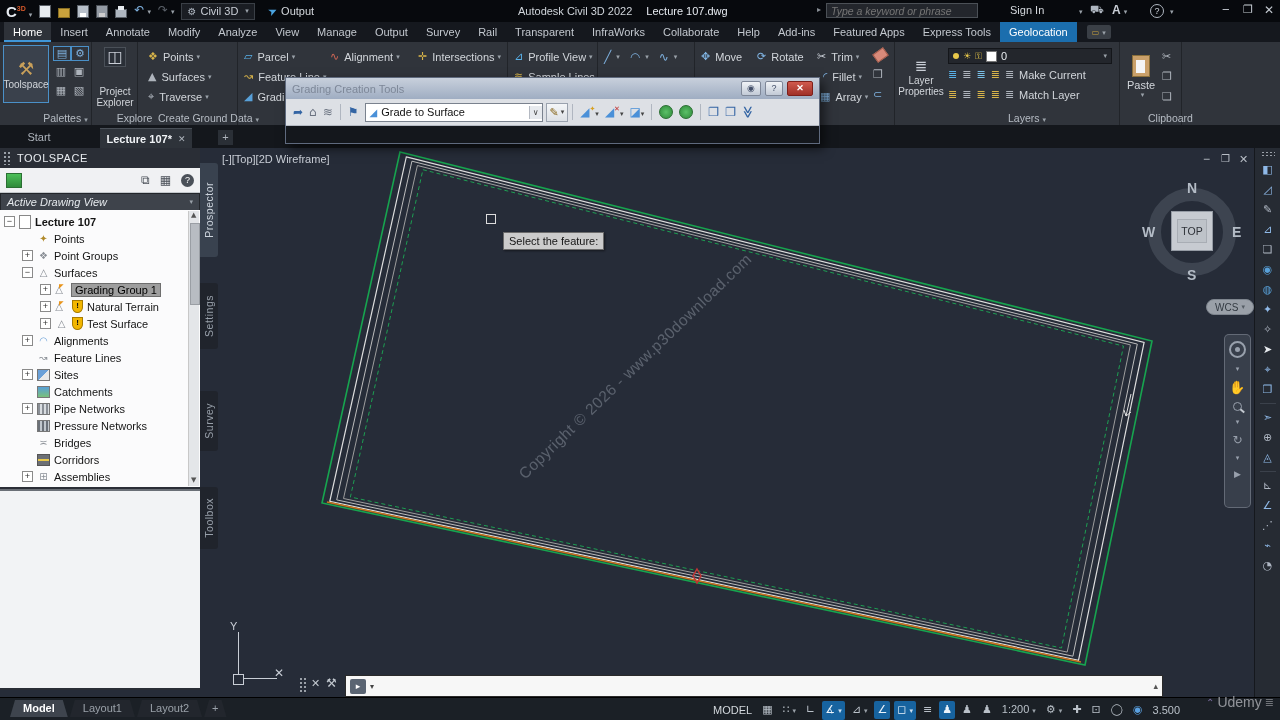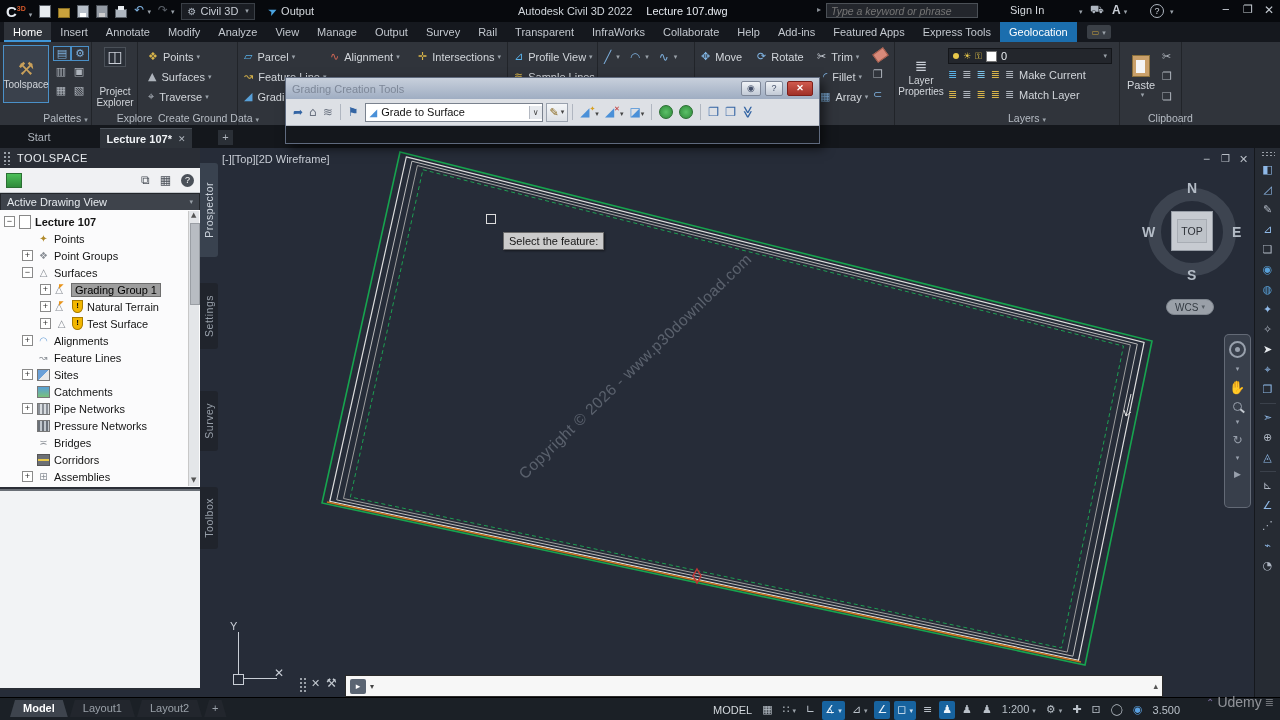--- a/index.html
+++ b/index.html
@@ -323,21 +323,21 @@
     <span class="ab" style="left:1021px;top:5px;color:#b8bec6;font-size:11px;">✕</span>
 
     <div class="ab" style="left:930px;top:40px;width:62px;height:62px;border:13px solid #3d4450;border-radius:50%;"></div>
     <span class="ab" style="left:969px;top:32px;color:#b4bcc6;font-weight:bold;font-size:14px;">N</span>
     <span class="ab" style="left:924px;top:76px;color:#b4bcc6;font-weight:bold;font-size:14px;">W</span>
     <span class="ab" style="left:1014px;top:76px;color:#b4bcc6;font-weight:bold;font-size:14px;">E</span>
     <span class="ab" style="left:969px;top:119px;color:#b4bcc6;font-weight:bold;font-size:14px;">S</span>
     <div class="ab fx" style="left:953px;top:63px;width:40px;height:38px;background:#c7cbd1;border:1px solid #959ba4;justify-content:center;">
       <span style="background:#bec3c9;border:1px solid #a8adb4;padding:5px 3px;color:#2e3238;font-size:10.5px;">TOP</span>
     </div>
-    <div class="ab fx" style="left:948px;top:151px;width:46px;height:14px;background:#9aa0a8;border:1px solid #7e858e;border-radius:8px;justify-content:center;gap:3px;">
+    <div class="ab fx" style="left:988px;top:151px;width:46px;height:14px;background:#9aa0a8;border:1px solid #7e858e;border-radius:8px;justify-content:center;gap:3px;">
       <span style="color:#333a42;font-size:10px;">WCS</span>
         <span class="g" style="font-size:7px;color:#555c64;">▾</span>
     </div>
 
     <div class="ab" style="left:1006px;top:186px;width:27px;height:174px;background:rgba(125,133,146,.22);border:1px solid rgba(165,172,182,.4);border-radius:5px;display:flex;flex-direction:column;align-items:center;padding-top:6px;box-sizing:border-box;gap:7px;">
       <span style="width:13px;height:13px;border:2px solid #98a0ac;border-radius:50%;position:relative;">
           <span style="position:absolute;left:4px;top:4px;width:5px;height:5px;background:#98a0ac;border-radius:50%;"></span>
         </span>
       <span class="g" style="font-size:7px;color:#98a0ac;">▾</span>
       <span class="g" style="font-size:13px;color:#98a0ac;">✋</span>
@@ -359,21 +359,21 @@
     <div class="fx" style="height:20px;gap:6px;padding-left:3px;">
       <span class="grip" style="height:14px;"></span>
       <span style="color:#e8ecf0;letter-spacing:.5px;">TOOLSPACE</span>
     </div>
     <div class="fx" style="height:24px;background:#f0f1f3;border-bottom:1px solid #c4c8cc;padding:0 6px;">
       <span style="width:14px;height:13px;background:linear-gradient(#4cbf58,#2f8a3a);border:1px solid #2a6e32;"></span>
       <span class="g" style="margin-left:auto;color:#4a5058;font-size:12px;margin-right:10px;">⧉</span>
       <span class="g" style="color:#4a5058;font-size:12px;margin-right:10px;">▦</span>
       <span style="width:13px;height:13px;border-radius:50%;background:#4a5058;color:#fff;font-size:9px;text-align:center;line-height:13px;">?</span>
     </div>
-    <div class="fx" style="height:18px;background:#3e434b;border:1px solid #23262b;padding:0 6px;box-sizing:border-box;">
+    <div class="fx" style="height:18px;background:#3e434b;border:1px solid #23262b;padding:0 6px;box-sizing:border-box;font-style:italic;">
       <span style="color:#e6eaee;">Active Drawing View</span>
       <span class="dd g" style="margin-left:auto;">▾</span>
     </div>
 
     <div class="ab" style="left:0;top:62px;width:200px;height:277px;background:#fbfbfc;padding:3px 0 0 4px;box-sizing:border-box;">
       <div class="trow">
           <span class="texp">−</span>
           <span class="ti" style="background:#fff;border:1px solid #888;width:10px;height:12px;"></span>
           <span style="font-weight:bold;">Lecture 107</span>
         </div>

